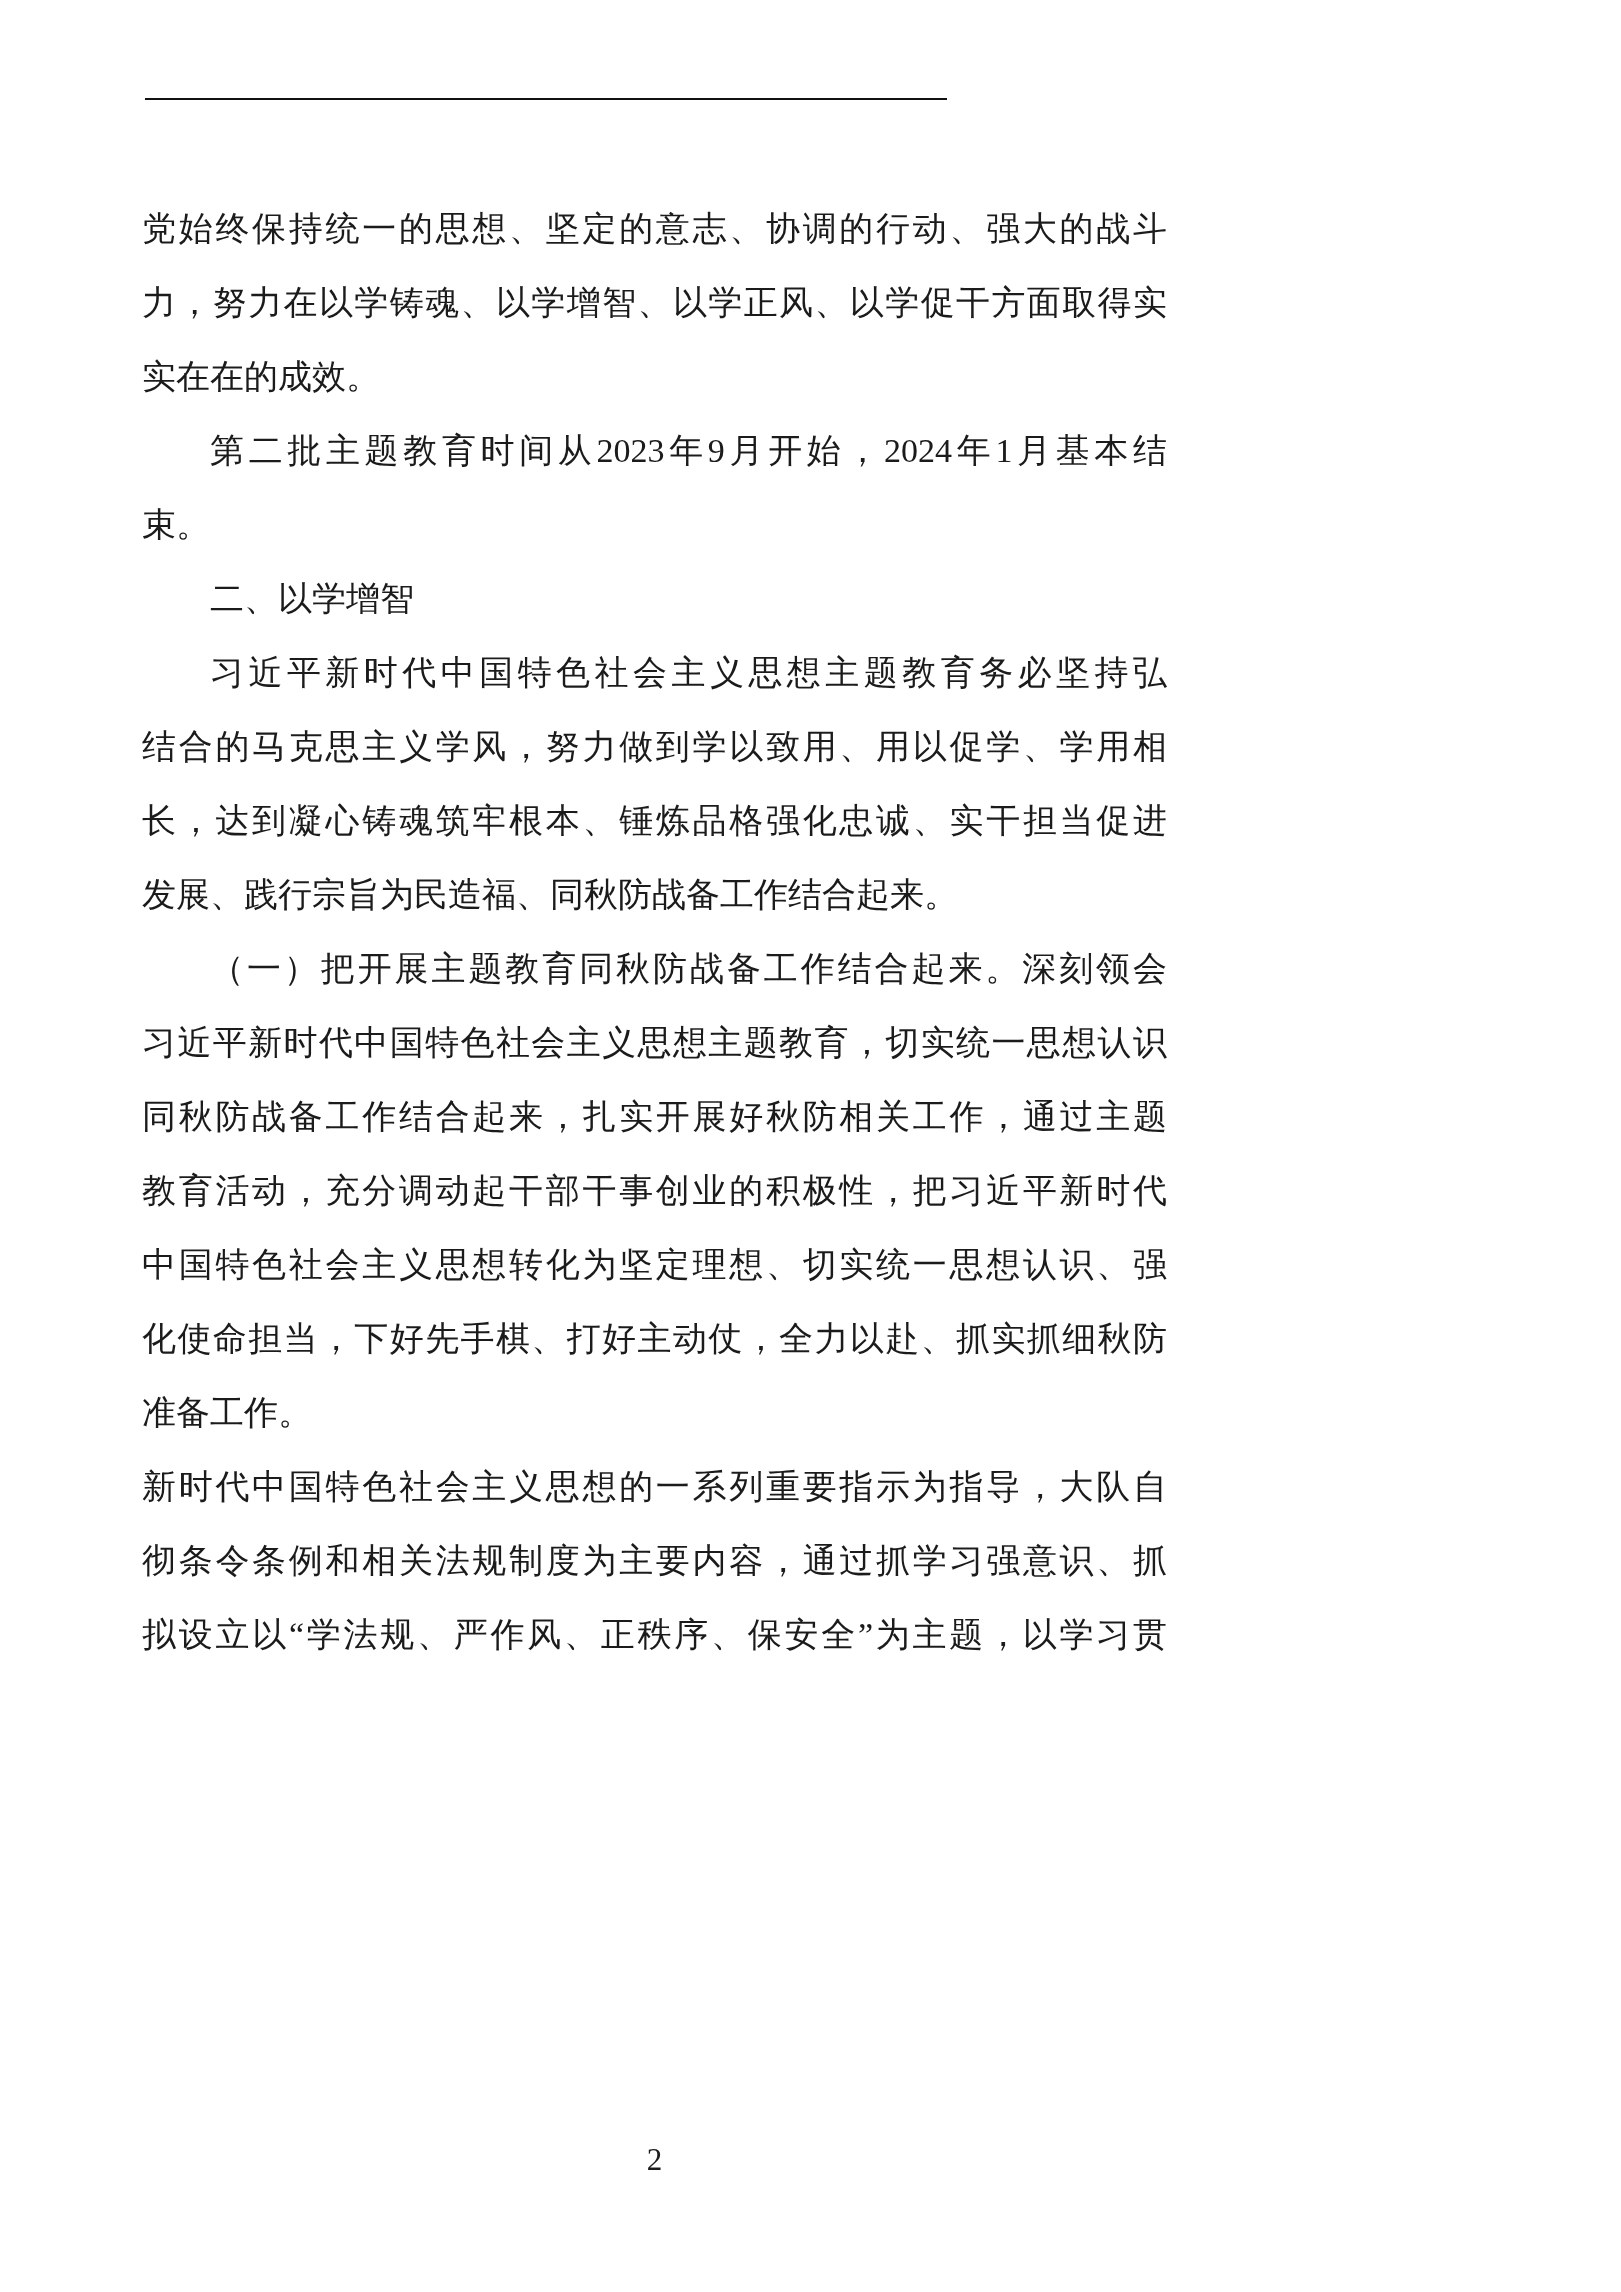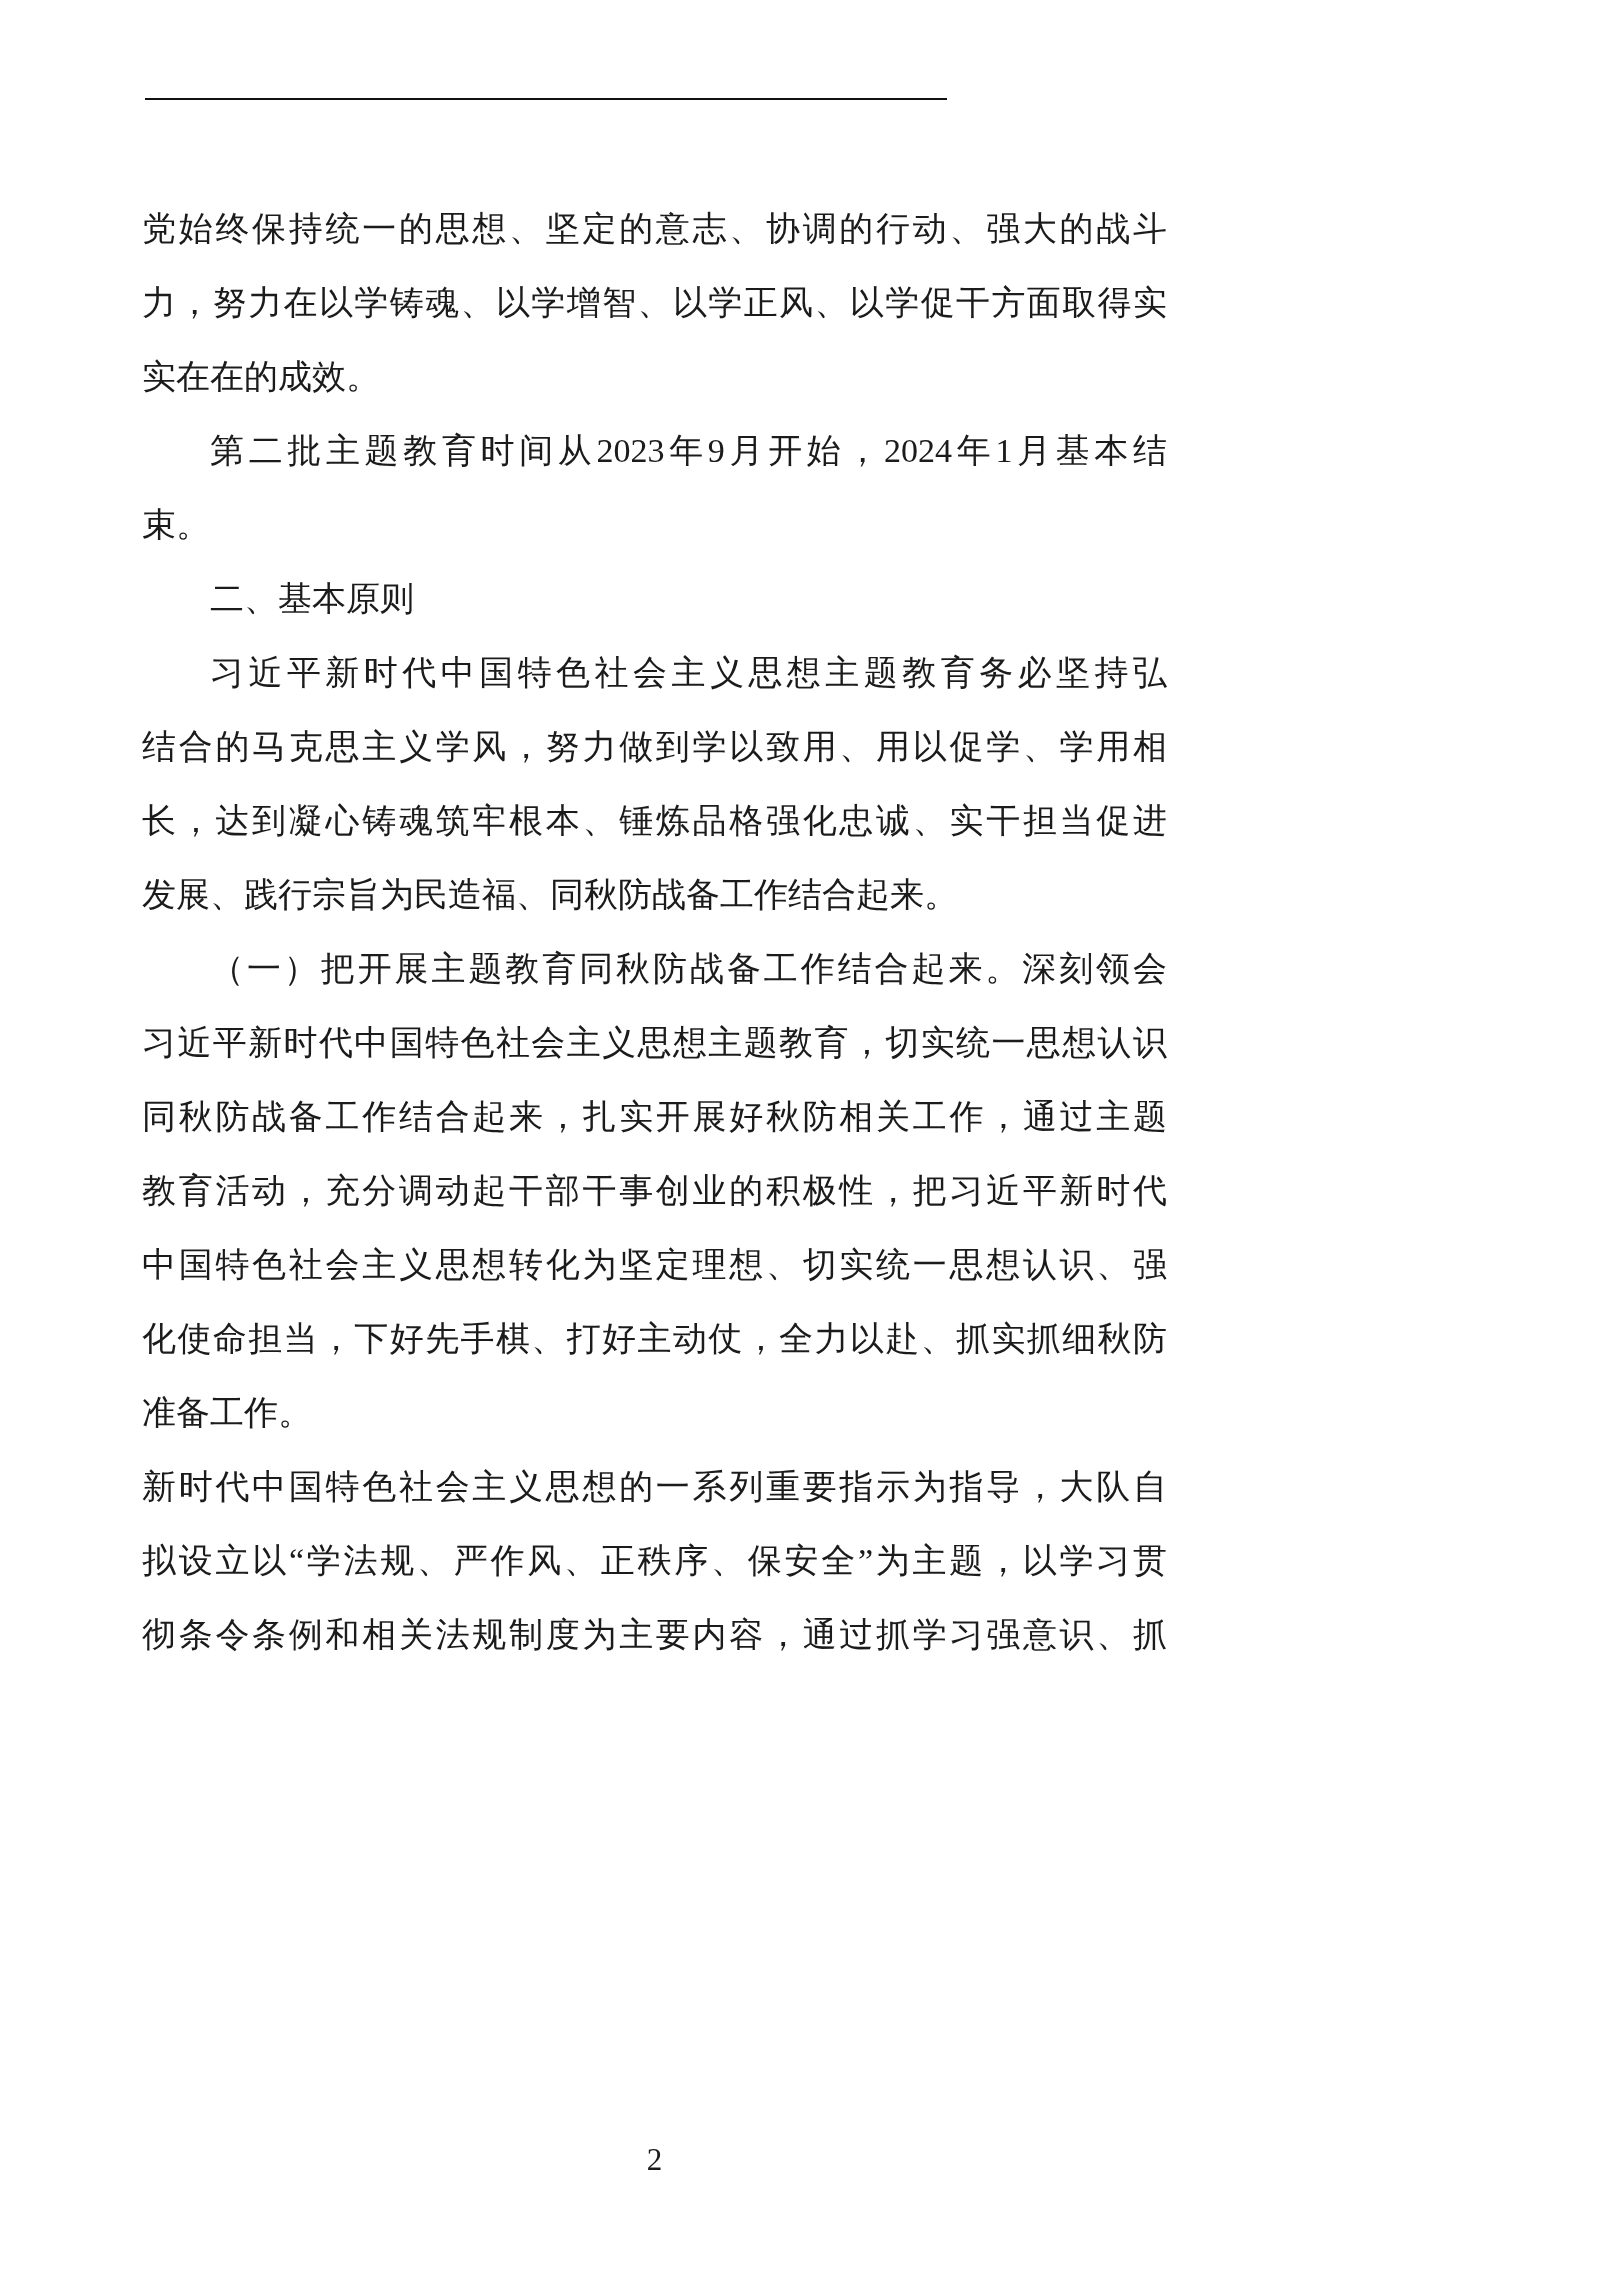--- a/index.html
+++ b/index.html
@@ -62,33 +62,33 @@
 <div class="page">
 
   <div class="header-rule"></div>
 
   <div class="text-block" id="lines-container">
       <div class="line">党始终保持统一的思想、坚定的意志、协调的行动、强大的战斗</div>
       <div class="line">力，努力在以学铸魂、以学增智、以学正风、以学促干方面取得实</div>
       <div class="line para-end">实在在的成效。</div>
       <div class="line indent">第二批主题教育时间从2023年9月开始，2024年1月基本结</div>
       <div class="line para-end">束。</div>
-      <div class="line indent para-end">二、基本原则</div>
+      <div class="line indent para-end">二、以学增智</div>
       <div class="line indent">习近平新时代中国特色社会主义思想主题教育务必坚持弘</div>
       <div class="line">结合的马克思主义学风，努力做到学以致用、用以促学、学用相</div>
       <div class="line">长，达到凝心铸魂筑牢根本、锤炼品格强化忠诚、实干担当促进</div>
       <div class="line para-end">发展、践行宗旨为民造福、同秋防战备工作结合起来。</div>
       <div class="line indent">（一）把开展主题教育同秋防战备工作结合起来。深刻领会</div>
       <div class="line">习近平新时代中国特色社会主义思想主题教育，切实统一思想认识</div>
       <div class="line">同秋防战备工作结合起来，扎实开展好秋防相关工作，通过主题</div>
       <div class="line">教育活动，充分调动起干部干事创业的积极性，把习近平新时代</div>
       <div class="line">中国特色社会主义思想转化为坚定理想、切实统一思想认识、强</div>
       <div class="line">化使命担当，下好先手棋、打好主动仗，全力以赴、抓实抓细秋防</div>
       <div class="line para-end">准备工作。</div>
       <div class="line">新时代中国特色社会主义思想的一系列重要指示为指导，大队自</div>
+      <div class="line">彻条令条例和相关法规制度为主要内容，通过抓学习强意识、抓</div>
       <div class="line">拟设立以“学法规、严作风、正秩序、保安全”为主题，以学习贯</div>
-      <div class="line">彻条令条例和相关法规制度为主要内容，通过抓学习强意识、抓</div>
     </div>
 
   <div class="page-number">2</div>
 
 </div>
 
 
 </body></html>

